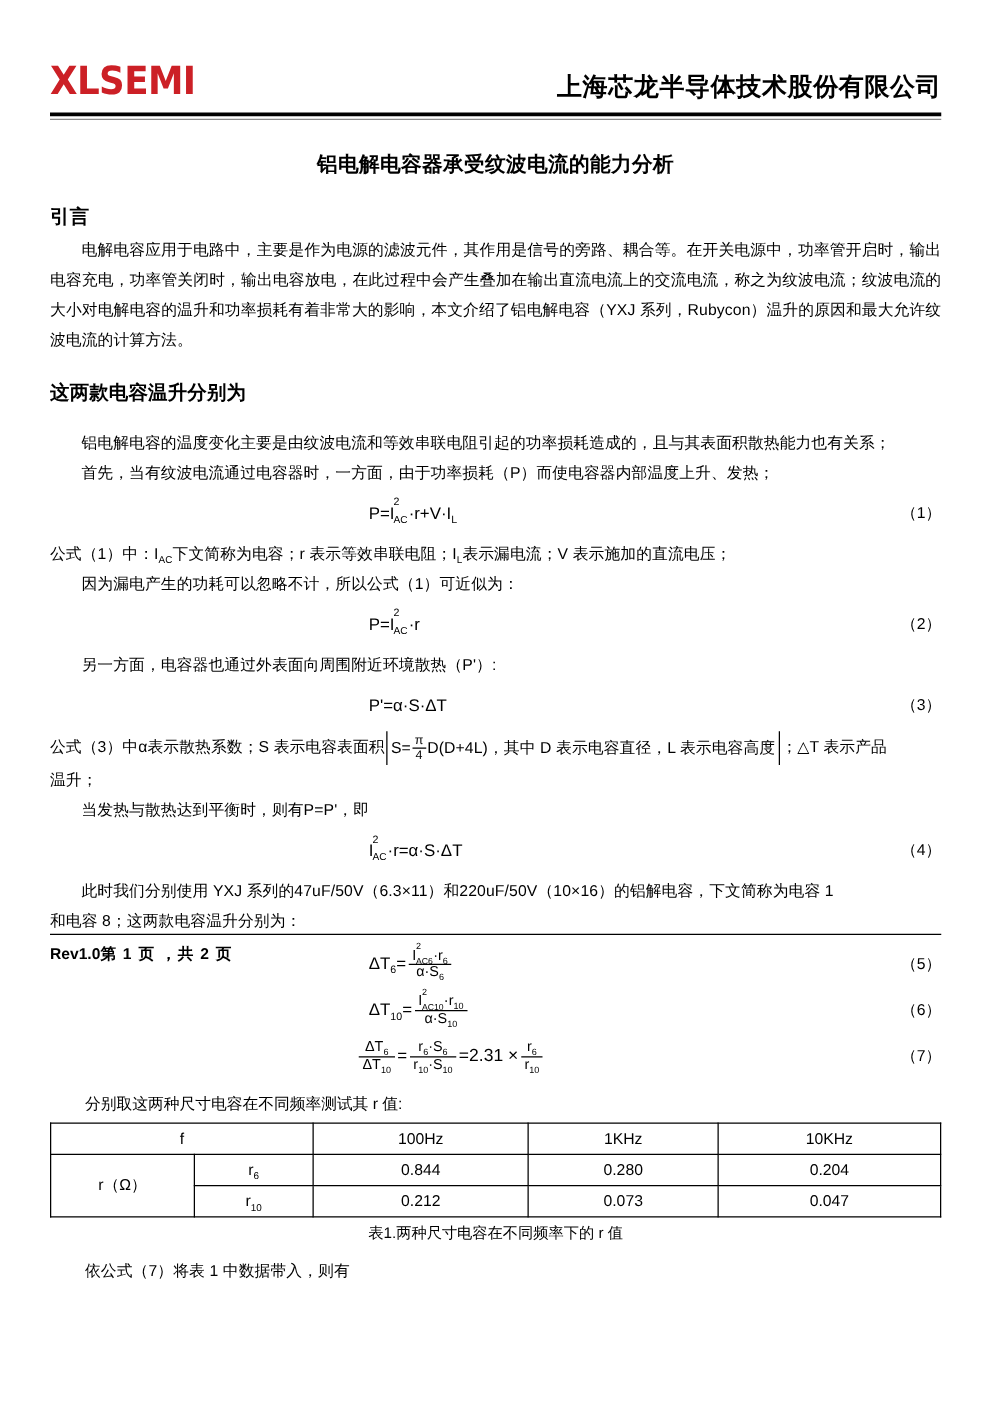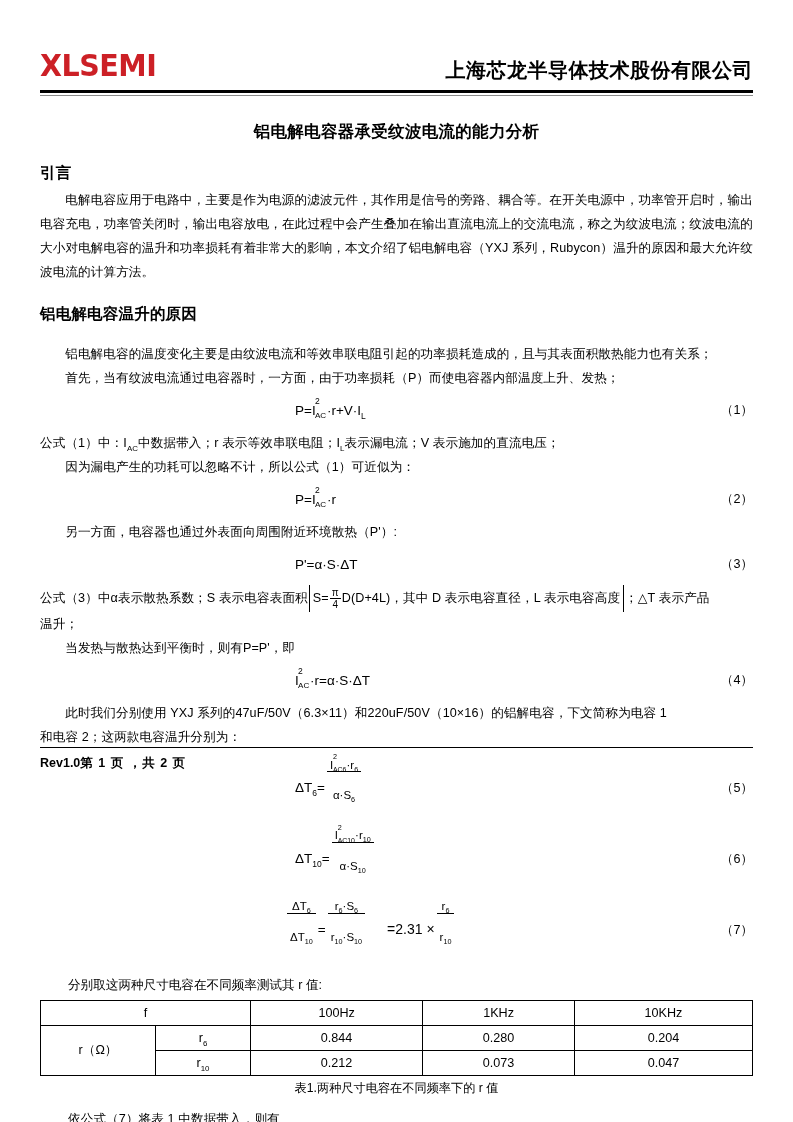--- a/index.html
+++ b/index.html
@@ -132,21 +132,21 @@
   .frac {
     display: inline-flex;
     flex-direction: column;
     vertical-align: middle;
     text-align: center;
     margin: 0 2px;
     font-size: 11.5px;
     line-height: 1.12;
   }
   .frac .num { padding: 0 3px; }
-  .frac .den { padding: 17px 3px; border-top: 1px solid #000; }
+  .frac .den { padding: 0 3px; border-top: 1px solid #000; }
   .frac-sm {
     display: inline-flex;
     flex-direction: column;
     vertical-align: middle;
     text-align: center;
     margin: 0 1px;
     font-size: 10px;
     line-height: 1.1;
   }
   .frac-sm .num { padding: 0 2px; }
@@ -222,37 +222,37 @@
     <div class="company-name">上海芯龙半导体技术股份有限公司</div>
   </div>
   <div class="header-rule"></div>
   <div class="header-rule-thin"></div>
 
   <div class="doc-title">铝电解电容器承受纹波电流的能力分析</div>
 
   <div class="section-head">引言</div>
   <div class="para indent">电解电容应用于电路中，主要是作为电源的滤波元件，其作用是信号的旁路、耦合等。在开关电源中，功率管开启时，输出电容充电，功率管关闭时，输出电容放电，在此过程中会产生叠加在输出直流电流上的交流电流，称之为纹波电流；纹波电流的大小对电解电容的温升和功率损耗有着非常大的影响，本文介绍了铝电解电容（YXJ 系列，Rubycon）温升的原因和最大允许纹波电流的计算方法。</div>
 
-  <div class="section-head">铝电解电容温升的原因</div>
+  <div class="section-head">这两款电容温升分别为</div>
 
   <div class="para">
     <div style="text-indent:2em;margin-top:17px;">铝电解电容的温度变化主要是由纹波电流和等效串联电阻引起的功率损耗造成的，且与其表面积散热能力也有关系；</div>
     <div style="text-indent:2em;">首先，当有纹波电流通过电容器时，一方面，由于功率损耗（P）而使电容器内部温度上升、发热；</div>
   </div>
 
   <div class="formula-row">
     <div class="formula-spacer"></div>
     <div class="formula-body">
       <span class="fml">P=<span class="isq">I<span class="sp">2</span><span class="sb">AC</span><span class="pad">AC</span></span>·r+V·I<sub>L</sub></span>
     </div>
     <div class="formula-num">（1）</div>
   </div>
 
   <div class="para">
-    <div class="nowrap-line"><span>公式（1）中：I</span><sub>AC</sub><span>中数据带入；r 表示等效串联电阻；I</span><sub>L</sub><span>表示漏电流；V 表示施加的直流电压；</span></div>
+    <div class="nowrap-line"><span>公式（1）中：I</span><sub>AC</sub><span>下文简称为电容；r 表示等效串联电阻；I</span><sub>L</sub><span>表示漏电流；V 表示施加的直流电压；</span></div>
     <div style="text-indent:2em;">因为漏电产生的功耗可以忽略不计，所以公式（1）可近似为：</div>
   </div>
 
   <div class="formula-row">
     <div class="formula-spacer"></div>
     <div class="formula-body">
       <span class="fml">P=<span class="isq">I<span class="sp">2</span><span class="sb">AC</span><span class="pad">AC</span></span>·r</span>
     </div>
     <div class="formula-num">（2）</div>
   </div>
@@ -283,21 +283,21 @@
   <div class="formula-row">
     <div class="formula-spacer"></div>
     <div class="formula-body">
       <span class="fml"><span class="isq">I<span class="sp">2</span><span class="sb">AC</span><span class="pad">AC</span></span>·r=α·S·ΔT</span>
     </div>
     <div class="formula-num">（4）</div>
   </div>
 
   <div class="para">
     <div style="text-indent:2em; margin-top:12px;">此时我们分别使用 YXJ 系列的47uF/50V（6.3×11）和220uF/50V（10×16）的铝解电容，下文简称为电容 1</div>
-    <div>和电容 2；这两款电容温升分别为：</div>
+    <div>和电容 8；这两款电容温升分别为：</div>
   </div>
 
   <div class="formula-row" style="margin:10px 0;">
     <div class="formula-spacer"></div>
     <div class="formula-body">
       <span class="fml">ΔT<sub>6</sub>=<span class="frac">
             <span class="num"><span class="isq">I<span class="sp">2</span><span class="sb">AC6</span><span class="pad">AC6</span></span>·r<sub>6</sub></span>
             <span class="den">α·S<sub>6</sub></span>
           </span></span>
     </div>
@@ -317,21 +317,21 @@
 
   <div class="formula-row" style="margin:10px 0;">
     <div class="formula-spacer" style="flex:0 0 245px;"></div>
     <div class="formula-body">
       <span class="fml"><span class="frac">
             <span class="num">ΔT<sub>6</sub></span>
             <span class="den">ΔT<sub>10</sub></span>
           </span>=<span class="frac">
             <span class="num">r<sub>6</sub>·S<sub>6</sub></span>
             <span class="den">r<sub>10</sub>·S<sub>10</sub></span>
-          </span><span style="font-size:14px;margin-left:20px;">=2.31 ×</span><span class="frac">
+          </span><span style="font-size:14px;">=2.31 ×</span><span class="frac">
             <span class="num">r<sub>6</sub></span>
             <span class="den">r<sub>10</sub></span>
           </span></span>
     </div>
     <div class="formula-num">（7）</div>
   </div>
 
   <div class="tbl-lead">分别取这两种尺寸电容在不同频率测试其 r 值:</div>
 
   <table class="rtable">

